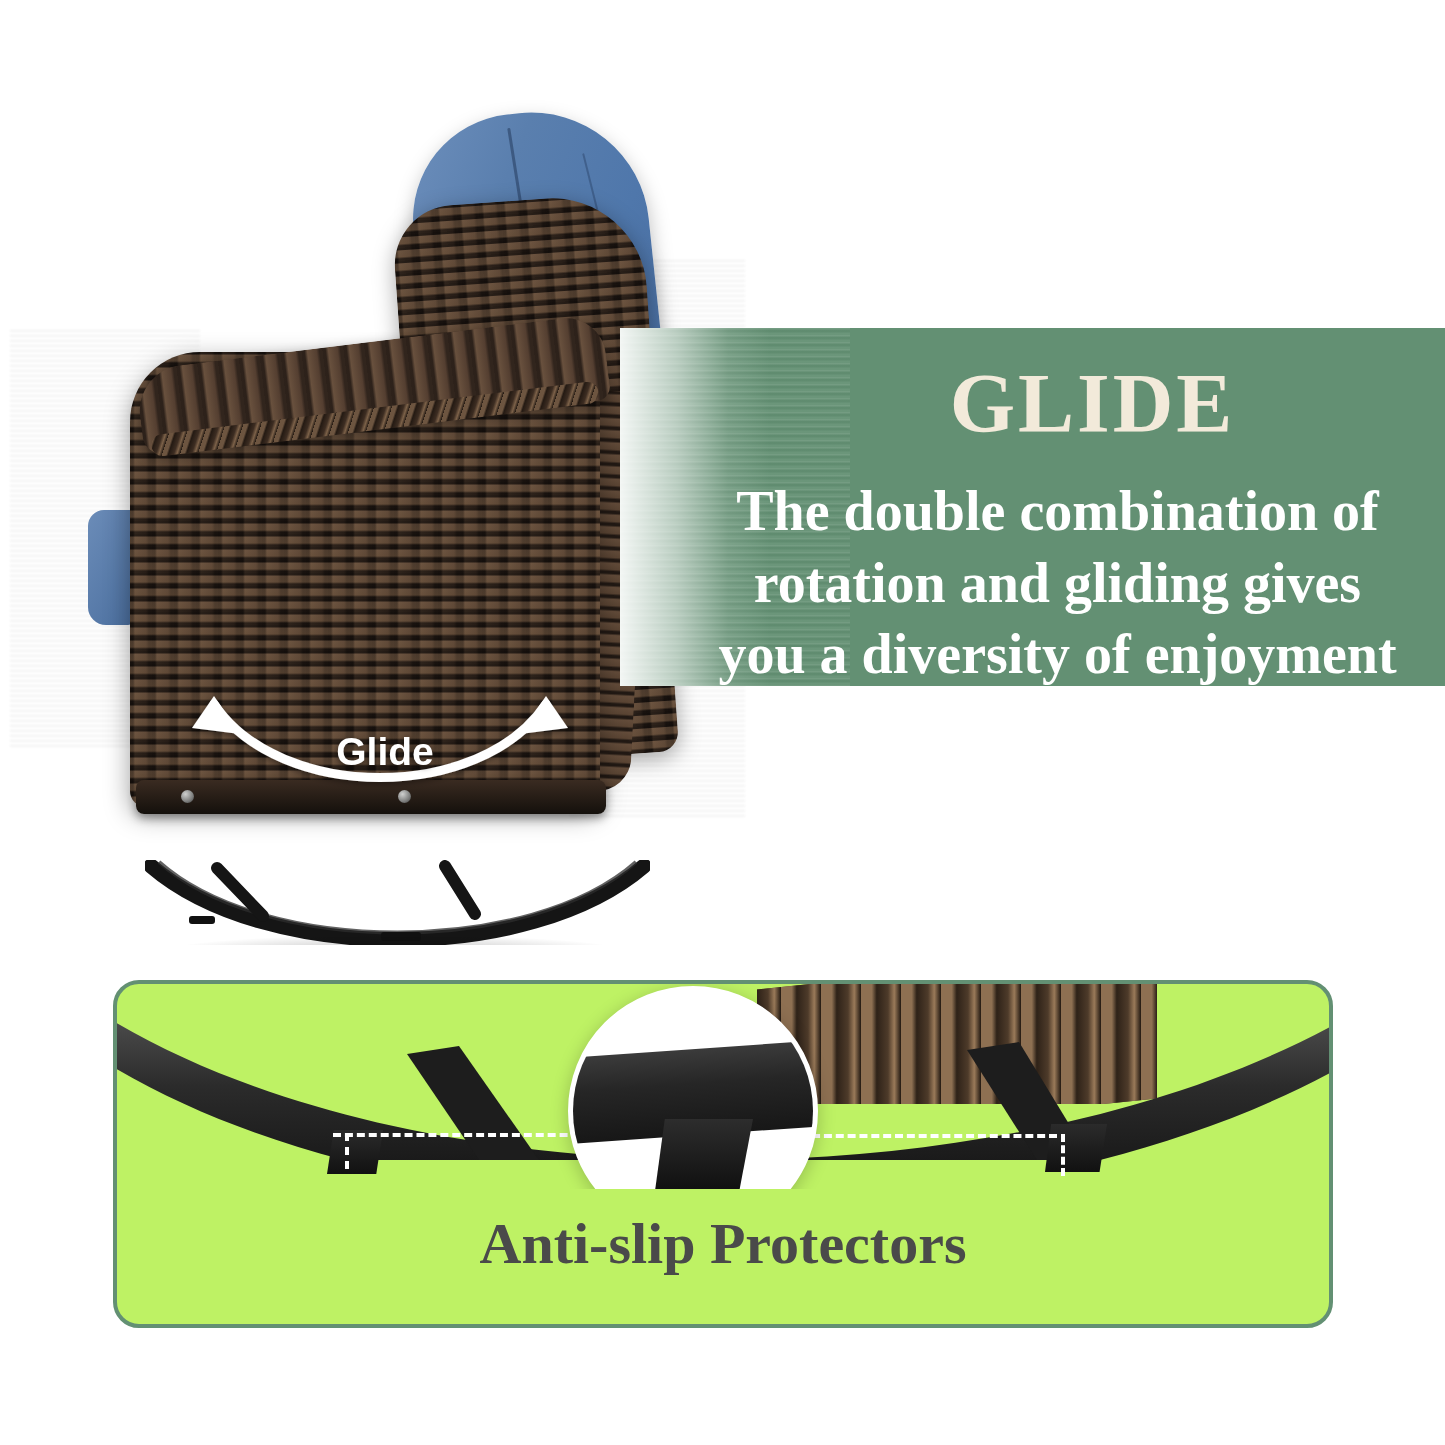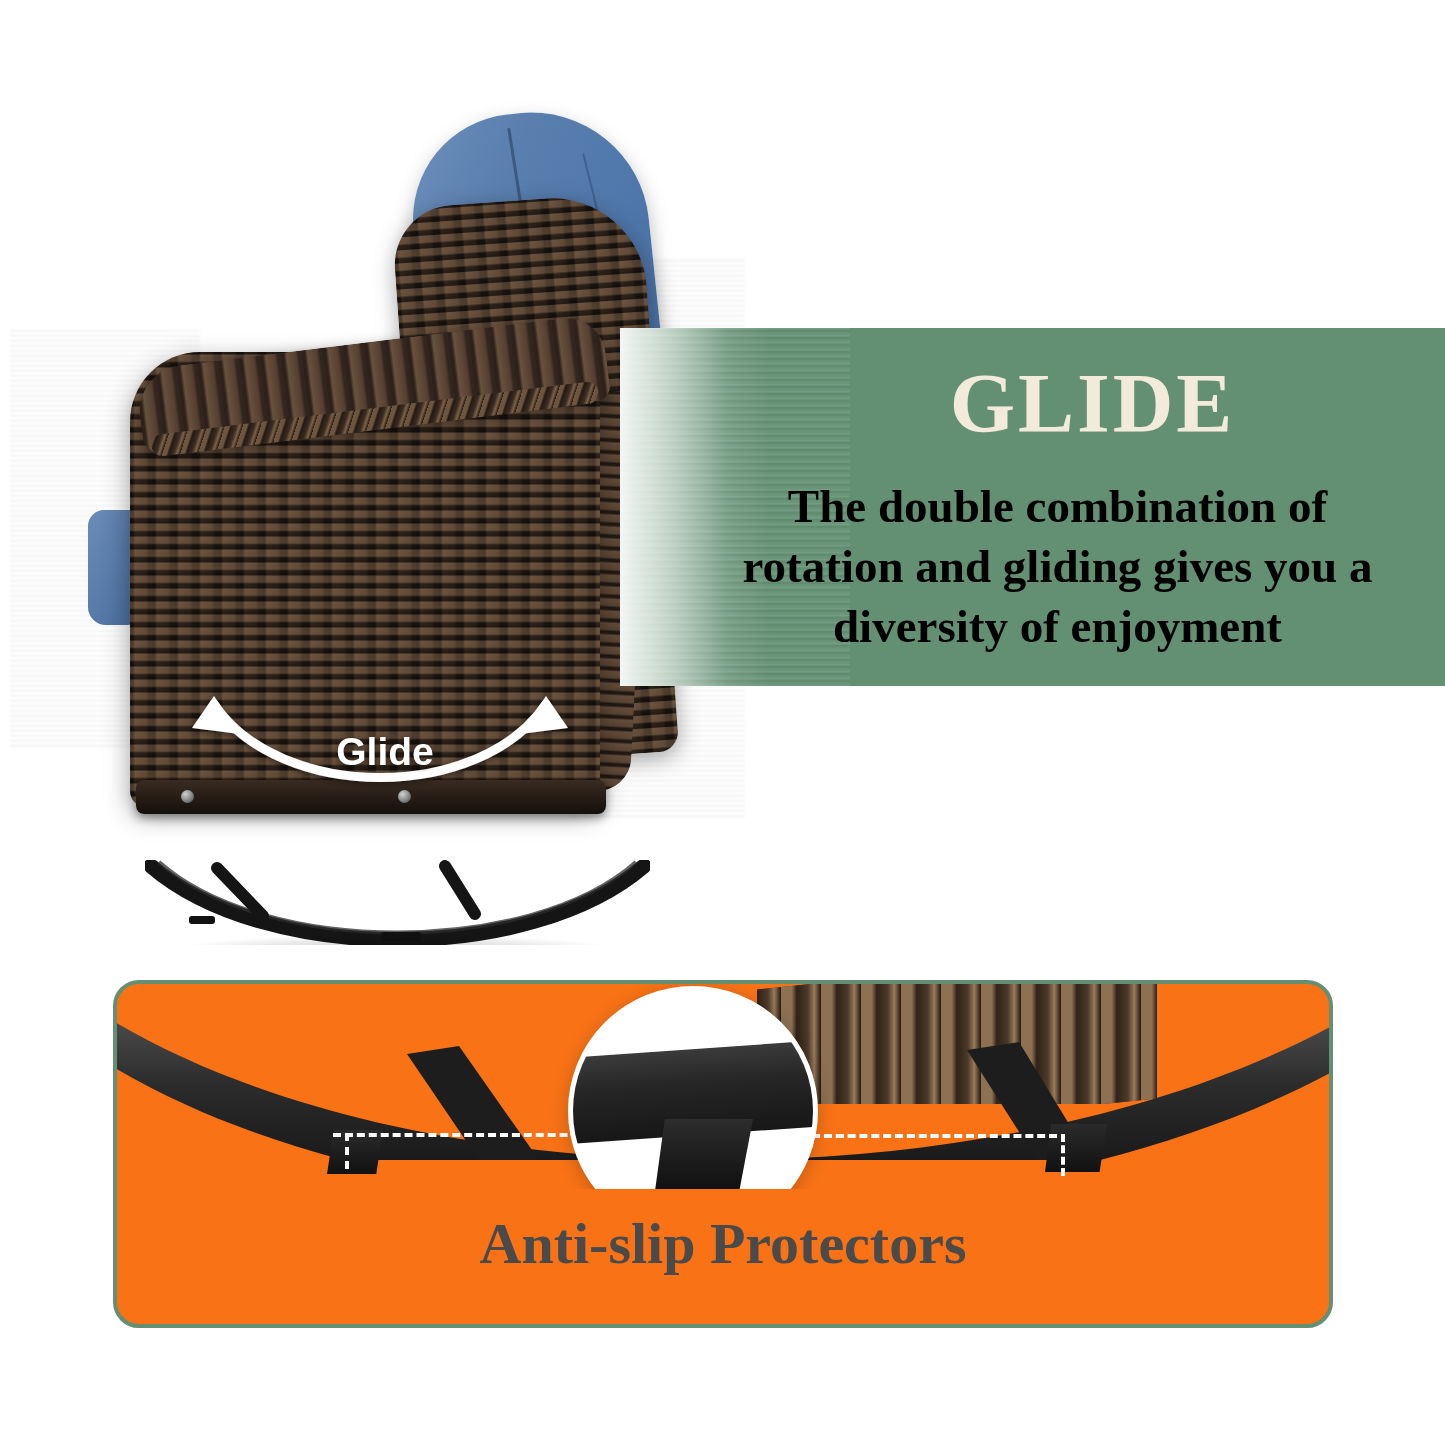--- a/index.html
+++ b/index.html
@@ -13,21 +13,21 @@
   #green-panel{position:absolute;left:620px;top:328px;width:825px;height:358px;
     background:#639073;overflow:hidden;}
   #green-panel .blurfade{position:absolute;left:0;top:0;width:150px;height:100%;
     background:linear-gradient(to right,rgba(255,255,255,.92) 0%,rgba(255,255,255,.55) 38%,rgba(255,255,255,.12) 72%,rgba(255,255,255,0) 100%);}
   #green-panel .streaks{position:absolute;left:0;top:0;width:230px;height:100%;opacity:.5;
     background:repeating-linear-gradient(to bottom,rgba(255,255,255,.22) 0px,rgba(255,255,255,.22) 1px,rgba(0,0,0,.05) 2px,rgba(0,0,0,.05) 4px,rgba(255,255,255,.10) 5px,rgba(255,255,255,.10) 7px);}
   #banner-title{position:absolute;left:0;right:0;top:34px;text-align:center;padding-left:120px;
     color:#f2eada;font-size:84px;font-weight:700;letter-spacing:3px;line-height:1;
     font-family:"Liberation Serif",serif;}
   #banner-sub{position:absolute;left:88px;right:38px;top:148px;text-align:center;
-    color:#000000;font-size:47px;font-weight:700;line-height:1.28;
+    color:#ffffff;font-size:56px;font-weight:700;line-height:1.28;
     font-family:"Liberation Serif",serif;}
 
   
   #chair-area{position:absolute;left:10px;top:90px;width:730px;height:810px;}
   .mblur{position:absolute;opacity:.38;
     background:repeating-linear-gradient(to bottom,rgba(120,120,120,.30) 0px,rgba(120,120,120,.30) 1px,rgba(255,255,255,0) 2px,rgba(255,255,255,0) 5px);
     filter:blur(1px);}
   #blur-left{left:0px;top:240px;width:190px;height:420px;}
   #blur-right{left:560px;top:170px;width:175px;height:560px;}
 
@@ -79,21 +79,21 @@
     color:#ffffff;font-size:39px;font-weight:700;font-family:"Liberation Sans",sans-serif;
     text-shadow:0 2px 6px rgba(0,0,0,.55);}
 
   
   #base-ring{position:absolute;left:135px;top:770px;width:505px;height:90px;}
   #base-shadow{position:absolute;left:150px;top:845px;width:470px;height:36px;border-radius:50%;
     background:radial-gradient(ellipse at center,rgba(0,0,0,.28),rgba(0,0,0,0) 72%);}
 
   
   #bottom-panel{position:absolute;left:113px;top:980px;width:1220px;height:348px;
-    border:4px solid #639073;border-radius:26px;background:#f97316;box-sizing:border-box;overflow:hidden;}
+    border:4px solid #639073;border-radius:26px;background:#bef264;box-sizing:border-box;overflow:hidden;}
   #base-photo{position:absolute;left:0;top:0;width:100%;height:205px;overflow:hidden;}
 
   #arc-bar{position:absolute;left:-10px;top:26px;width:1240px;height:150px;}
   .foot{position:absolute;background:linear-gradient(to bottom,#2b2b2b,#111111);}
   #foot-l{left:210px;top:146px;width:56px;height:44px;
     clip-path:polygon(12% 0,100% 0,88% 100%,0 100%);}
   #foot-m{left:548px;top:132px;width:76px;height:50px;
     clip-path:polygon(8% 0,100% 0,90% 100%,0 100%);}
   #foot-r{left:928px;top:140px;width:62px;height:48px;
     clip-path:polygon(10% 0,100% 0,88% 100%,0 100%);}

